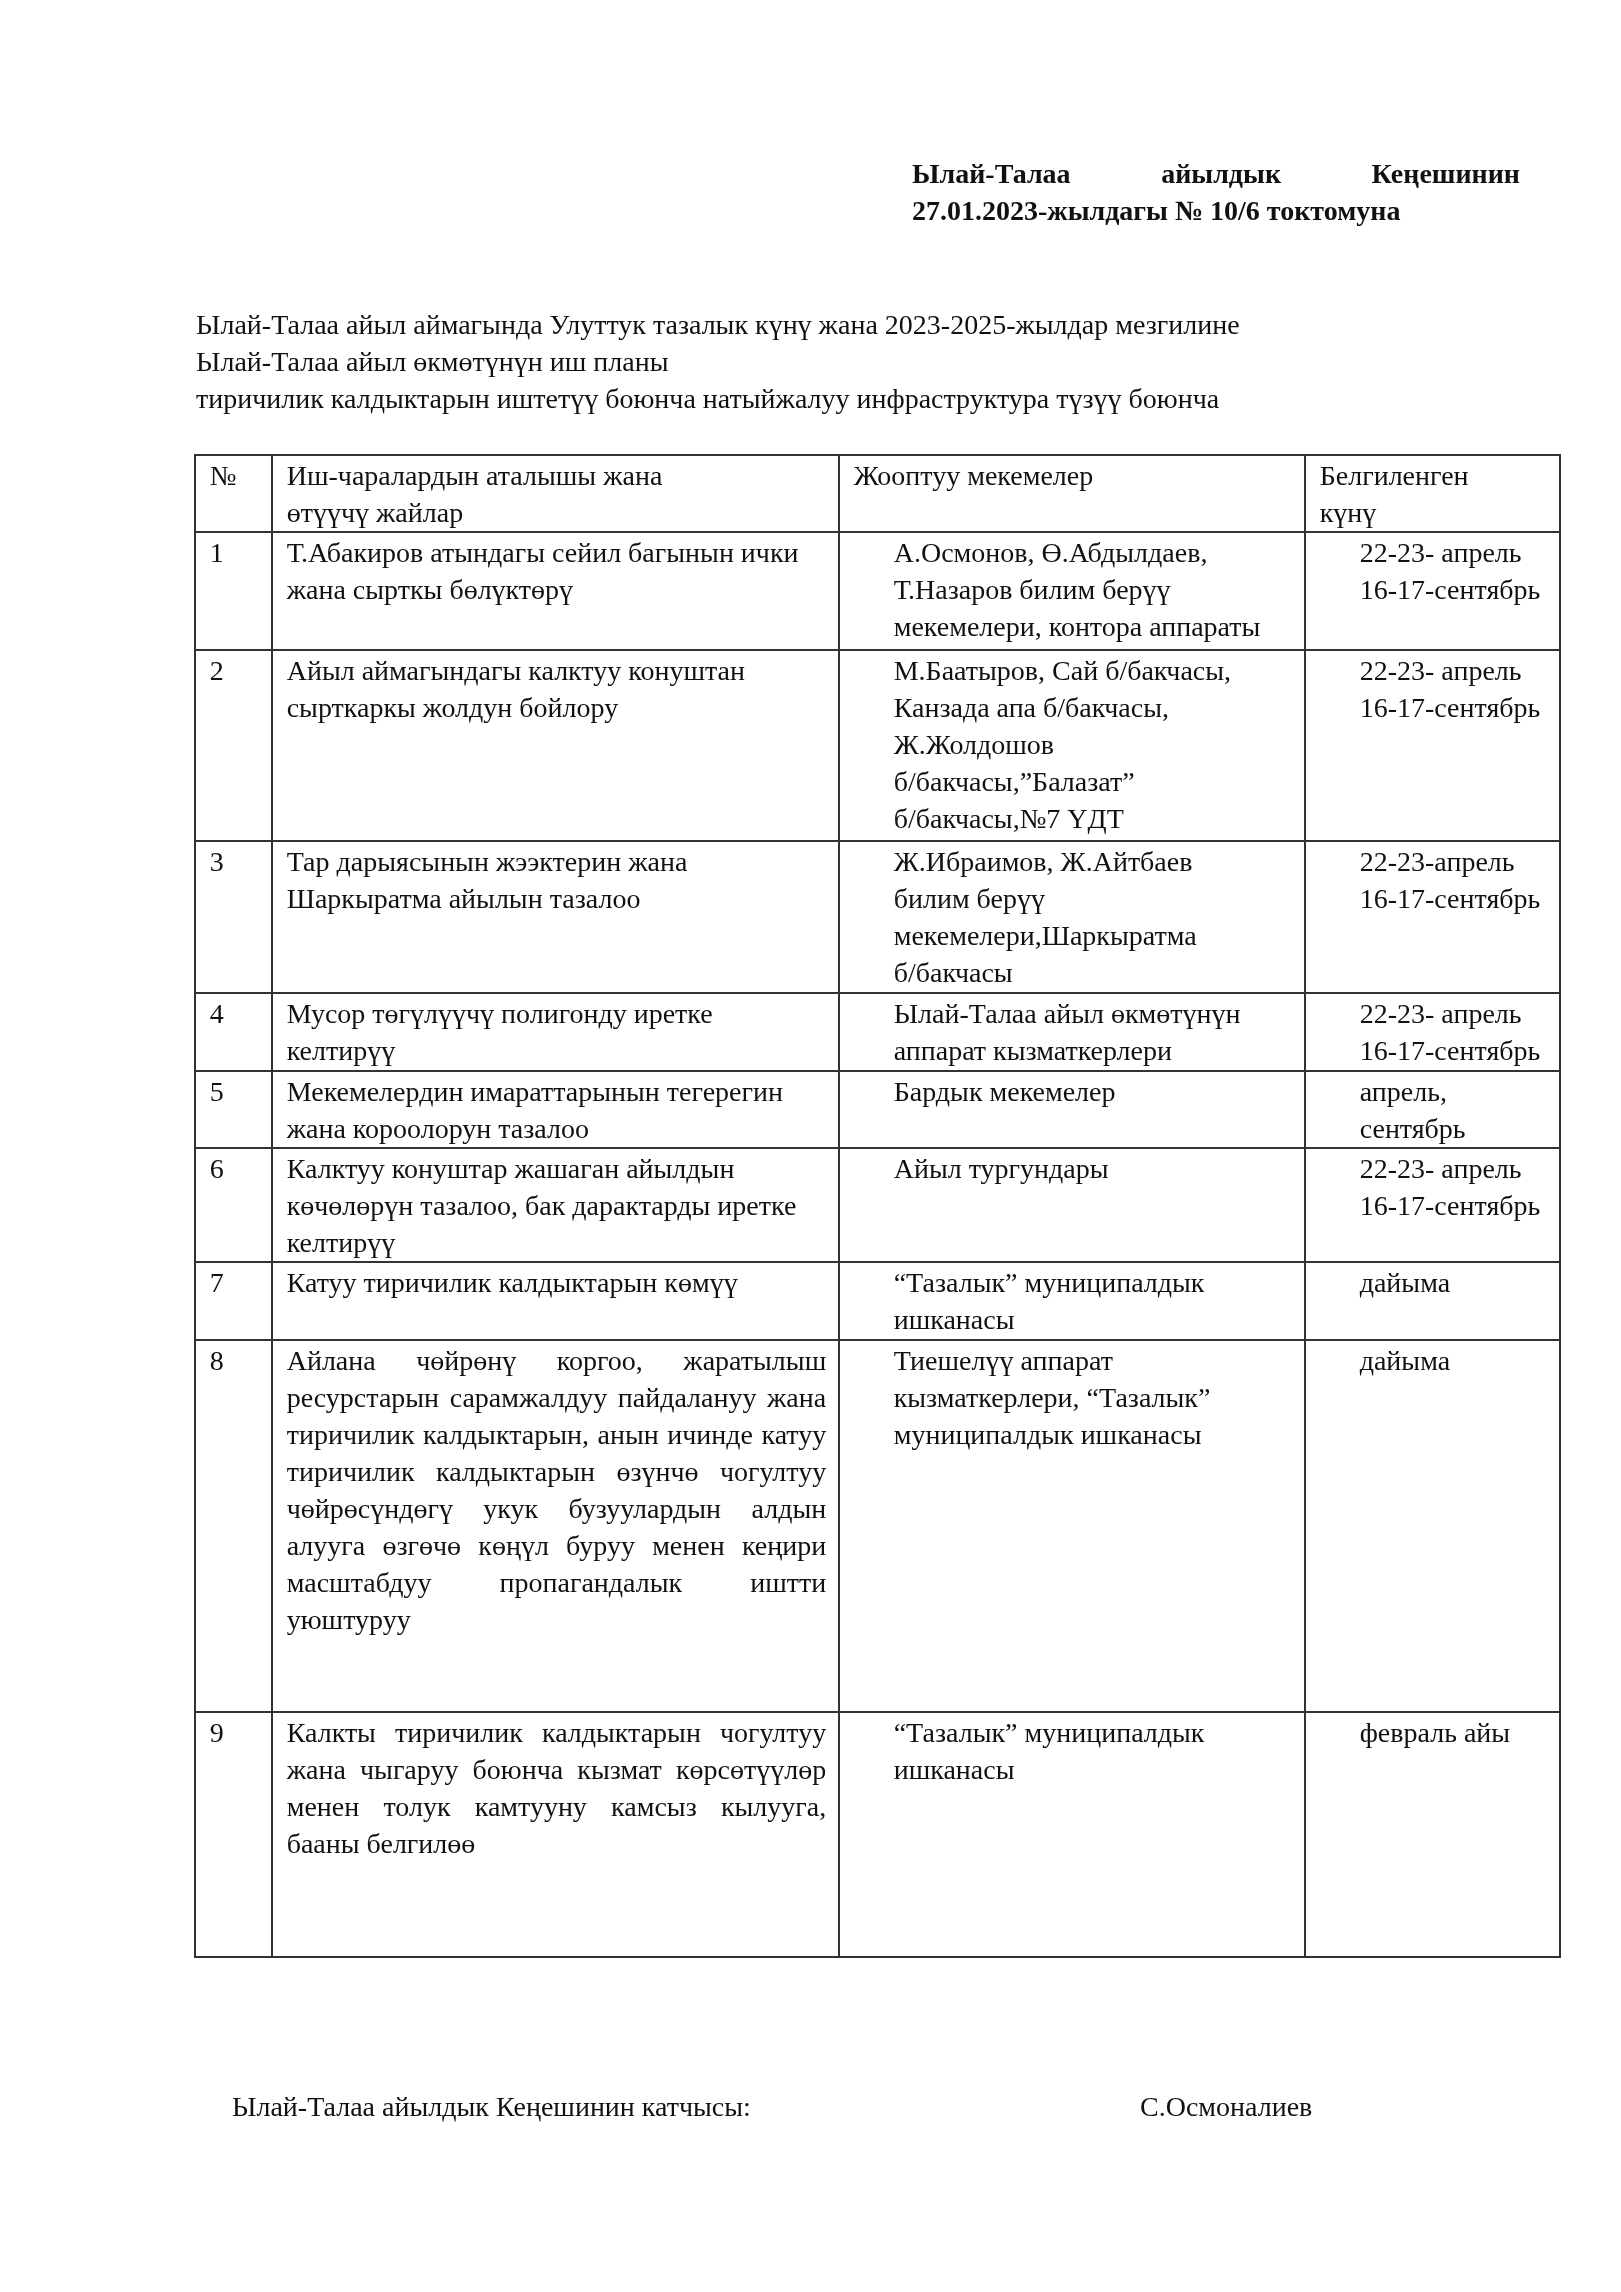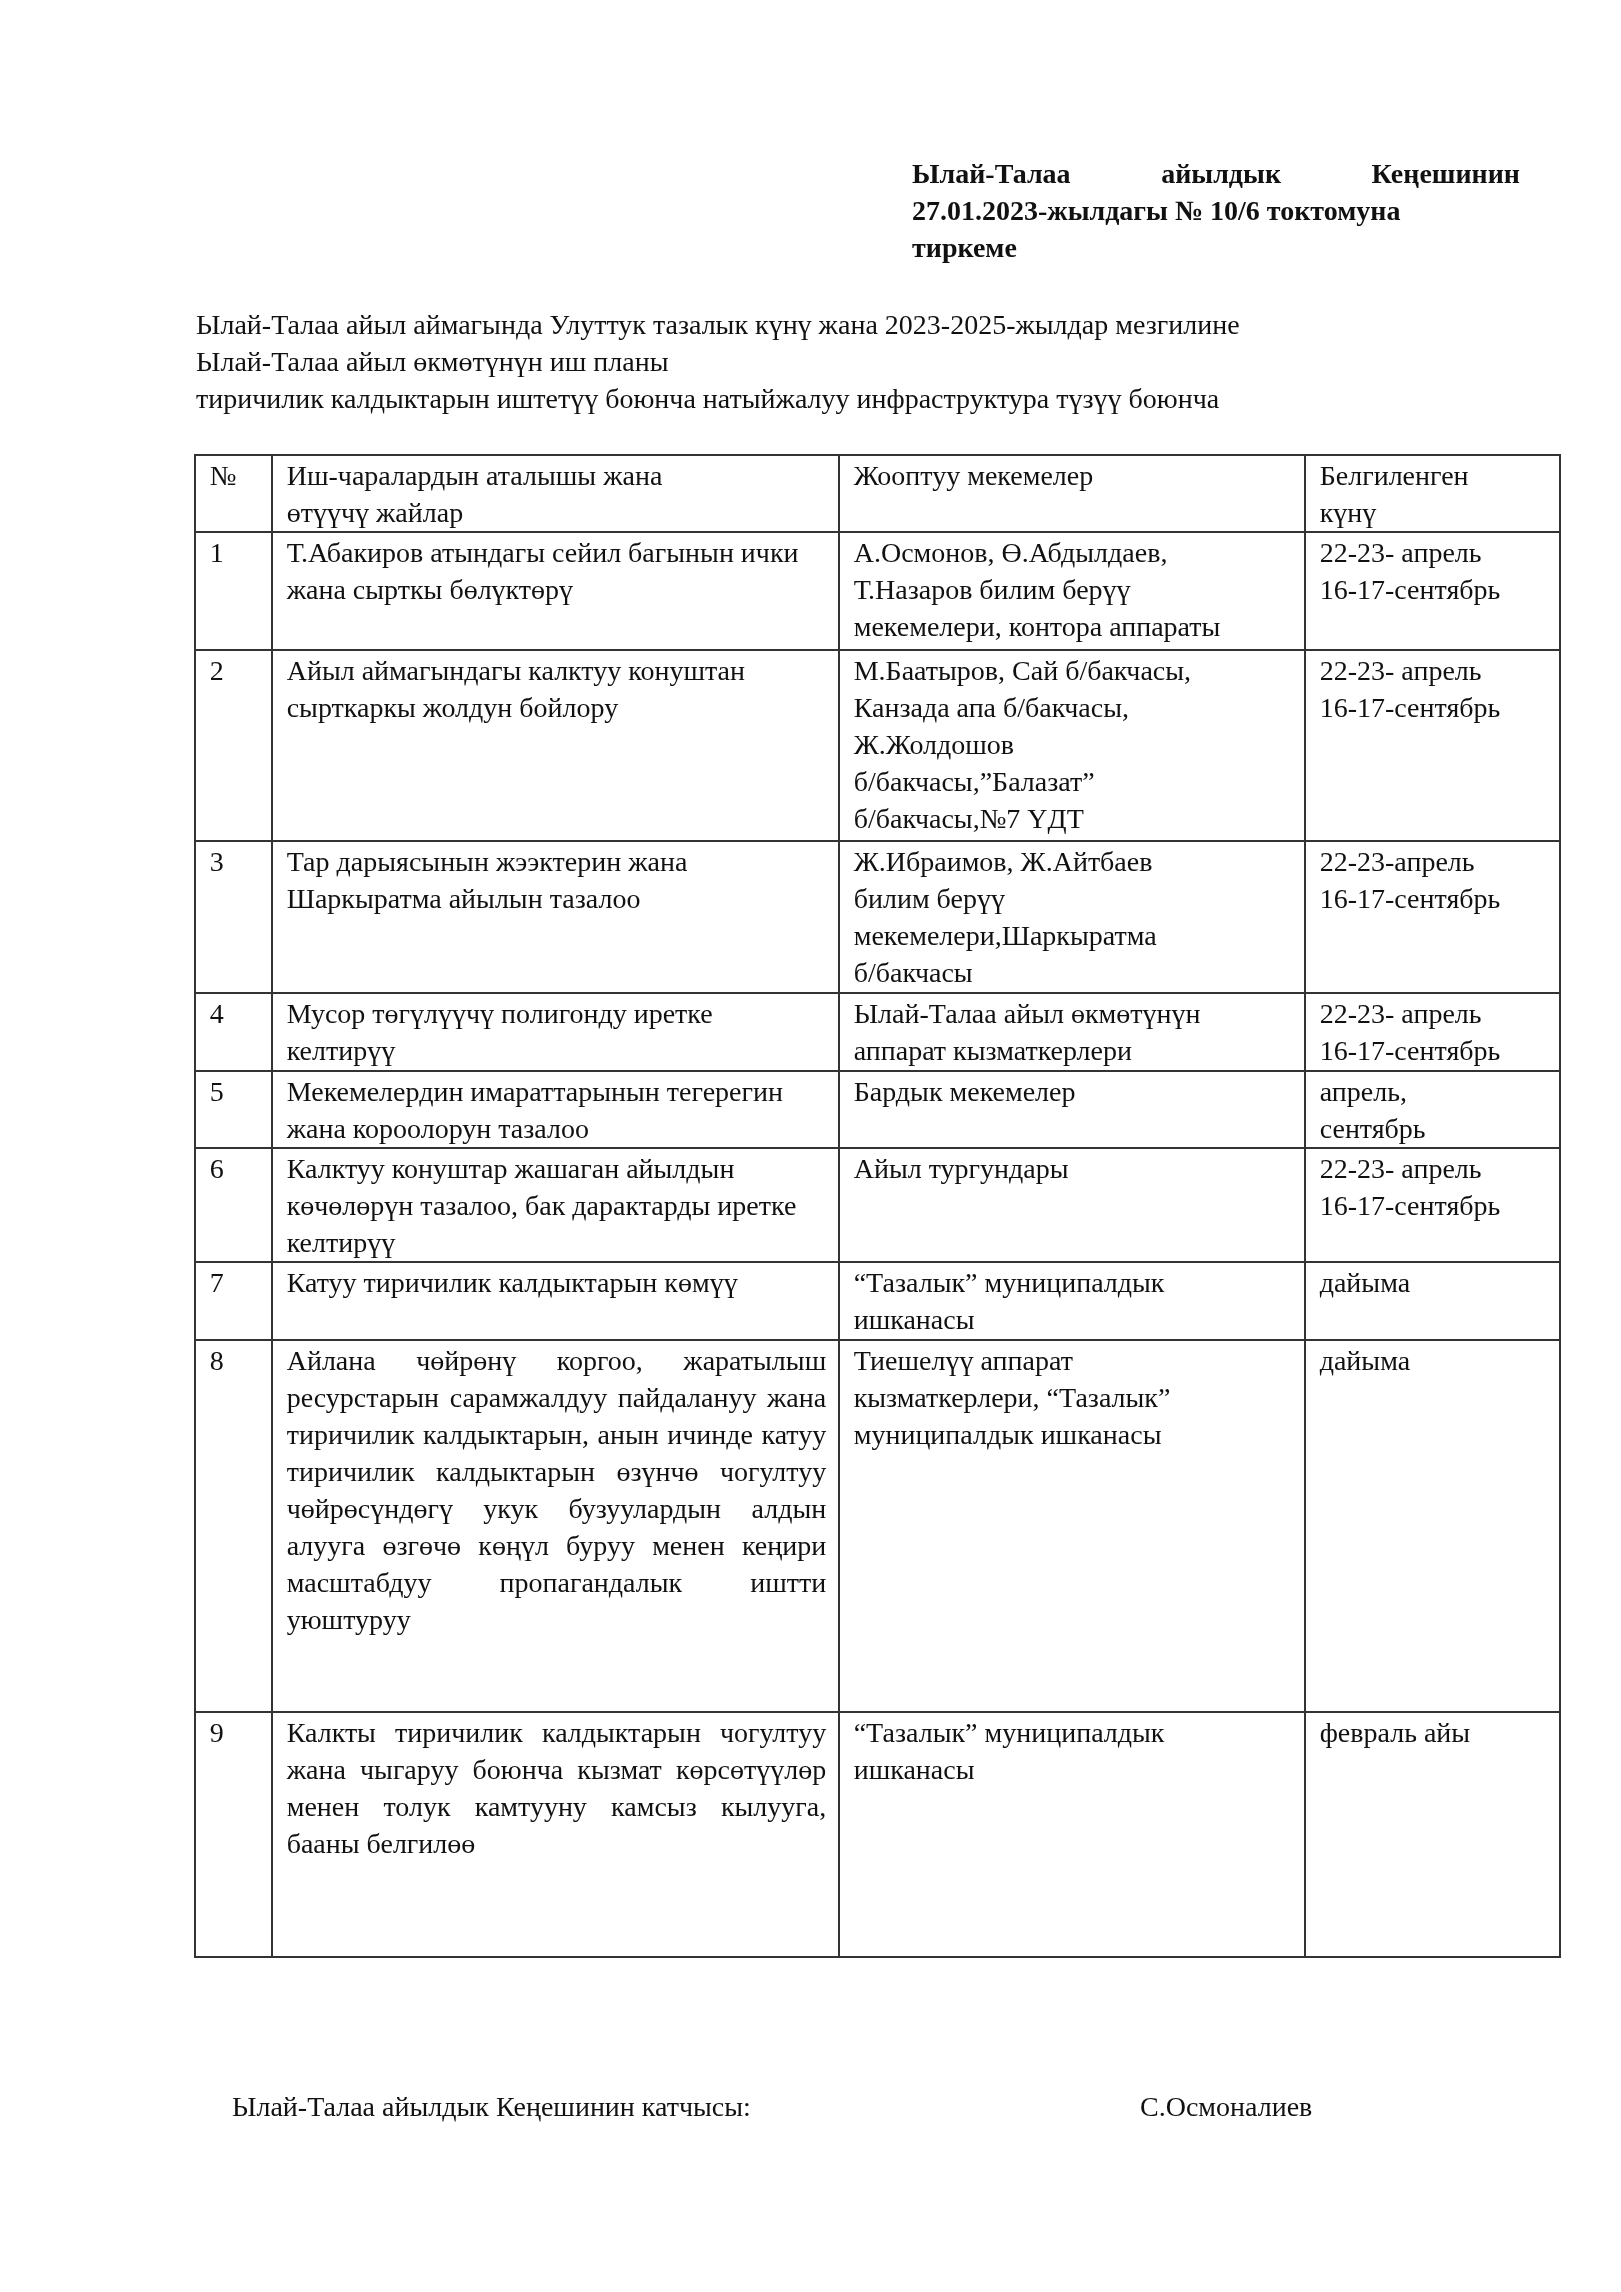--- a/index.html
+++ b/index.html
@@ -11,36 +11,35 @@
   .title { position: absolute; left: 196px; top: 306px; width: 1274px;
            font-size: 28px; line-height: 37px; }
   table.plan { position: absolute; left: 194px; top: 454px; width: 1364px;
                border-collapse: collapse; table-layout: fixed; font-size: 28px; line-height: 37px; }
   table.plan td { border: 2px solid #333; vertical-align: top; padding: 1px 11.8px 0 13.7px; }
   table.plan col.c1 { width: 77px; }
   table.plan col.c2 { width: 567px; }
   table.plan col.c3 { width: 466px; }
   table.plan col.c4 { width: 255px; }
   td.just { text-align: justify; }
-  td.nowrap-lines div { white-space: nowrap; }
+  td.nowrap-lines div { white-space: nowrap; margin-left: 40px; }
   .sign { position: absolute; top: 2088px; font-weight: normal; font-size: 28px; line-height: 37px; }
   .sign.left { left: 232px; }
   .sign.right { left: 1140px; text-align: center; }
 </style>
 </head>
 <body>
 
 <div class="attach">
   <div class="l1">
     <span>Ылай-Талаа</span>
     <span>айылдык</span>
     <span>Кеңешинин</span>
   </div>
   <div>27.01.2023-жылдагы № 10/6 токтомуна</div>
-  <div>тиркеме</div>
 </div>
 
 <div class="title">
   <div>Ылай-Талаа айыл аймагында Улуттук тазалык күнү жана 2023-2025-жылдар мезгилине</div>
   <div>Ылай-Талаа айыл өкмөтүнүн иш планы</div>
   <div>тиричилик калдыктарын иштетүү боюнча натыйжалуу инфраструктура түзүү боюнча</div>
 </div>
 
 <table class="plan">
   <colgroup>

